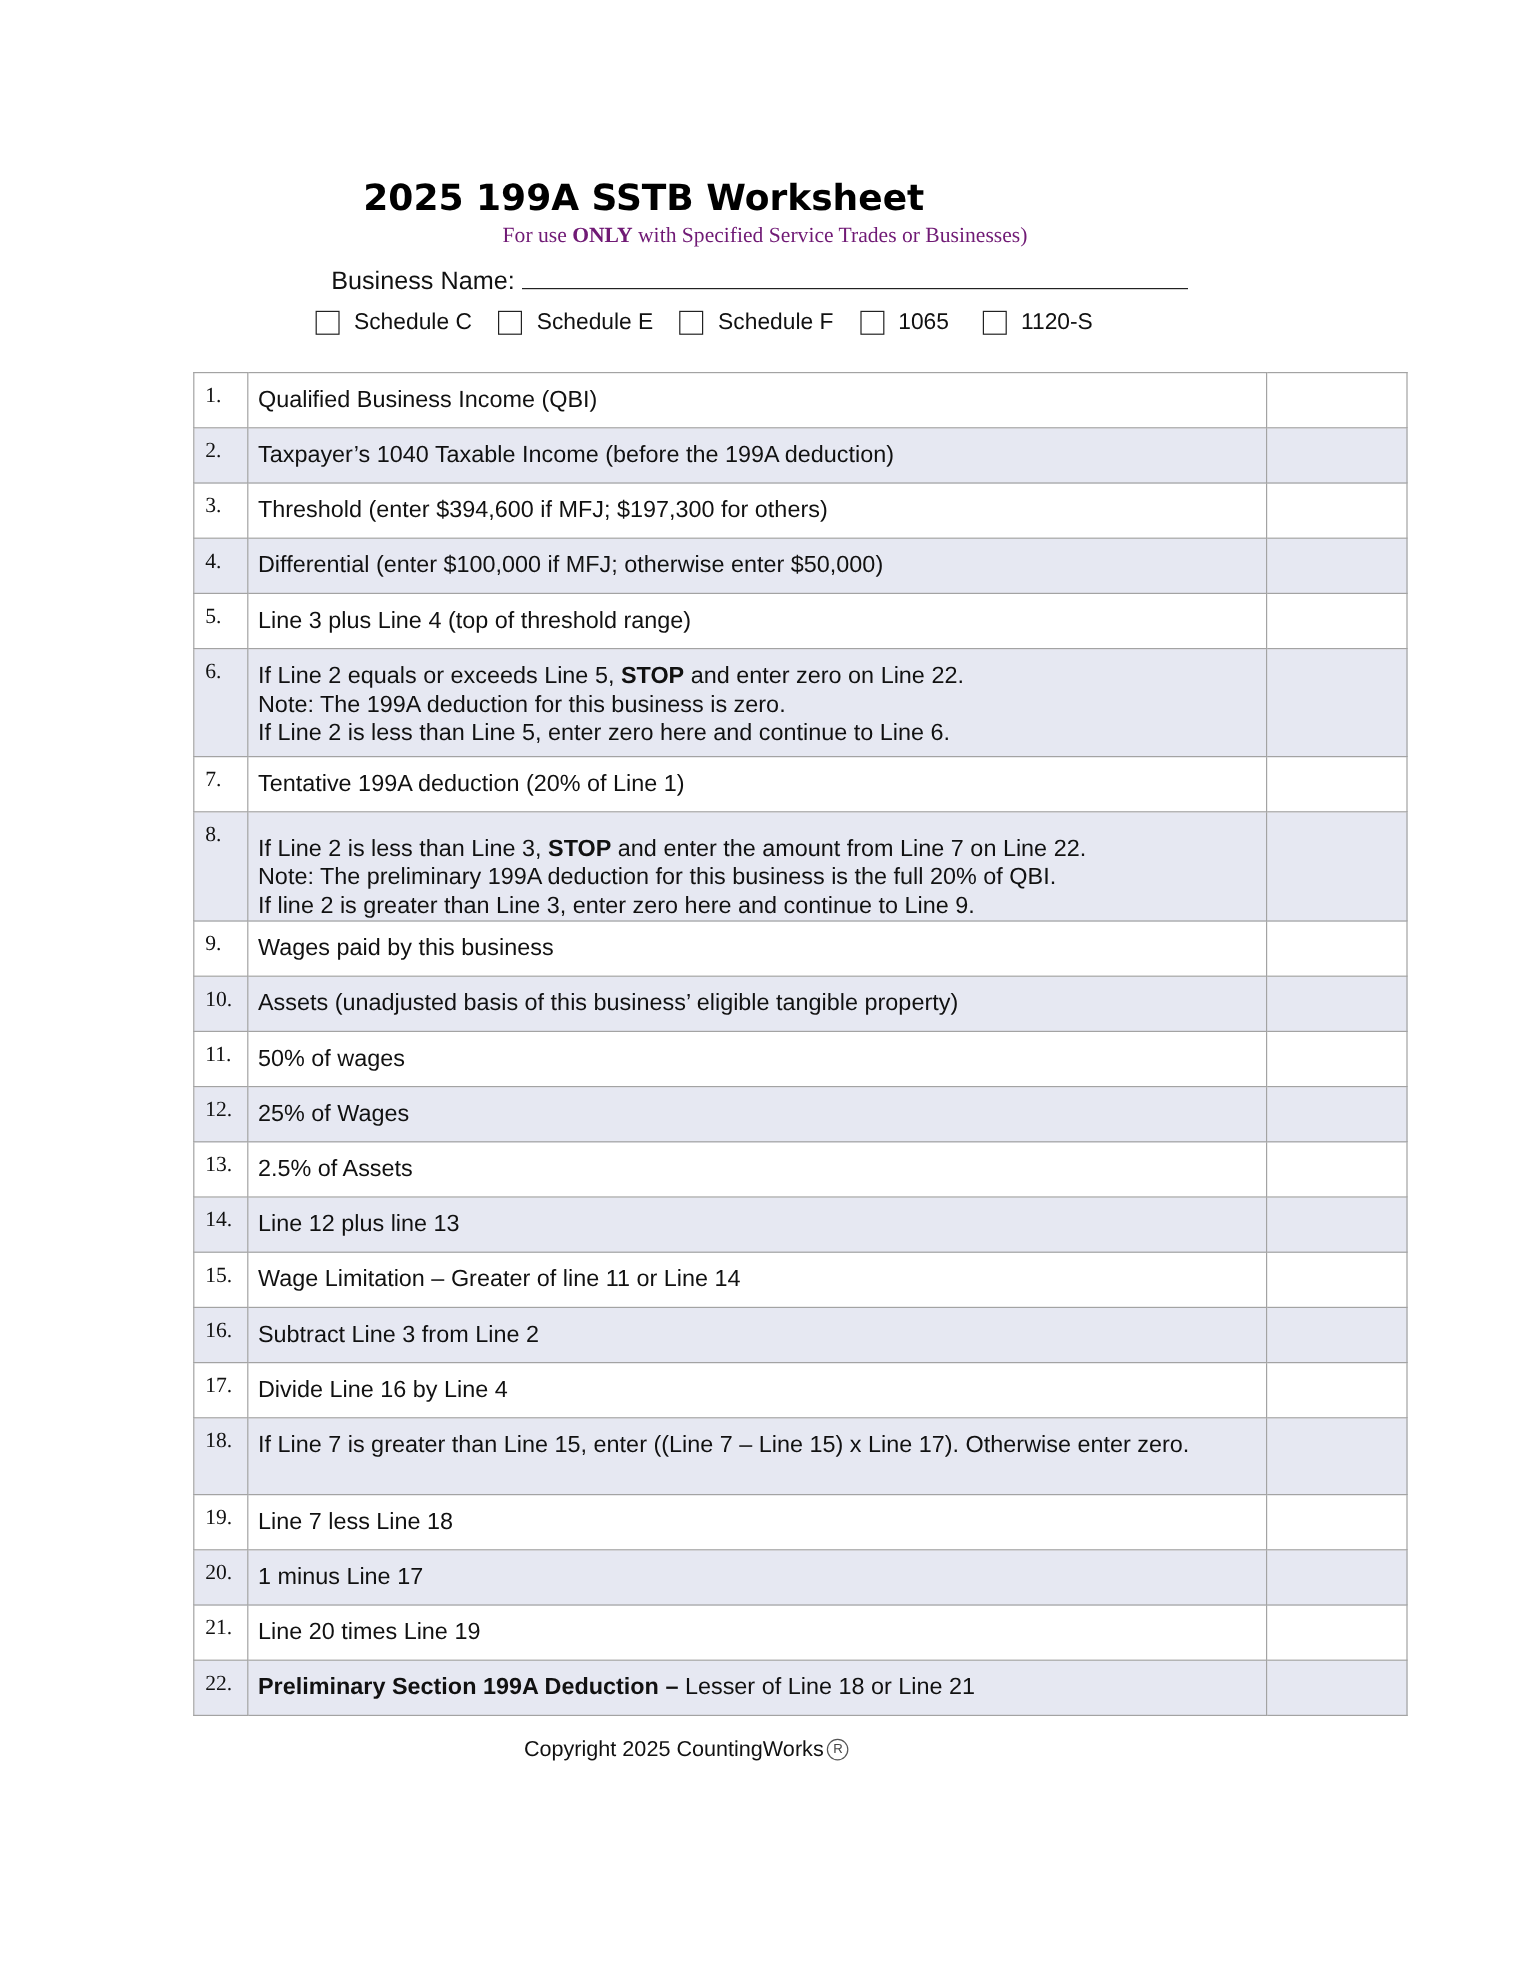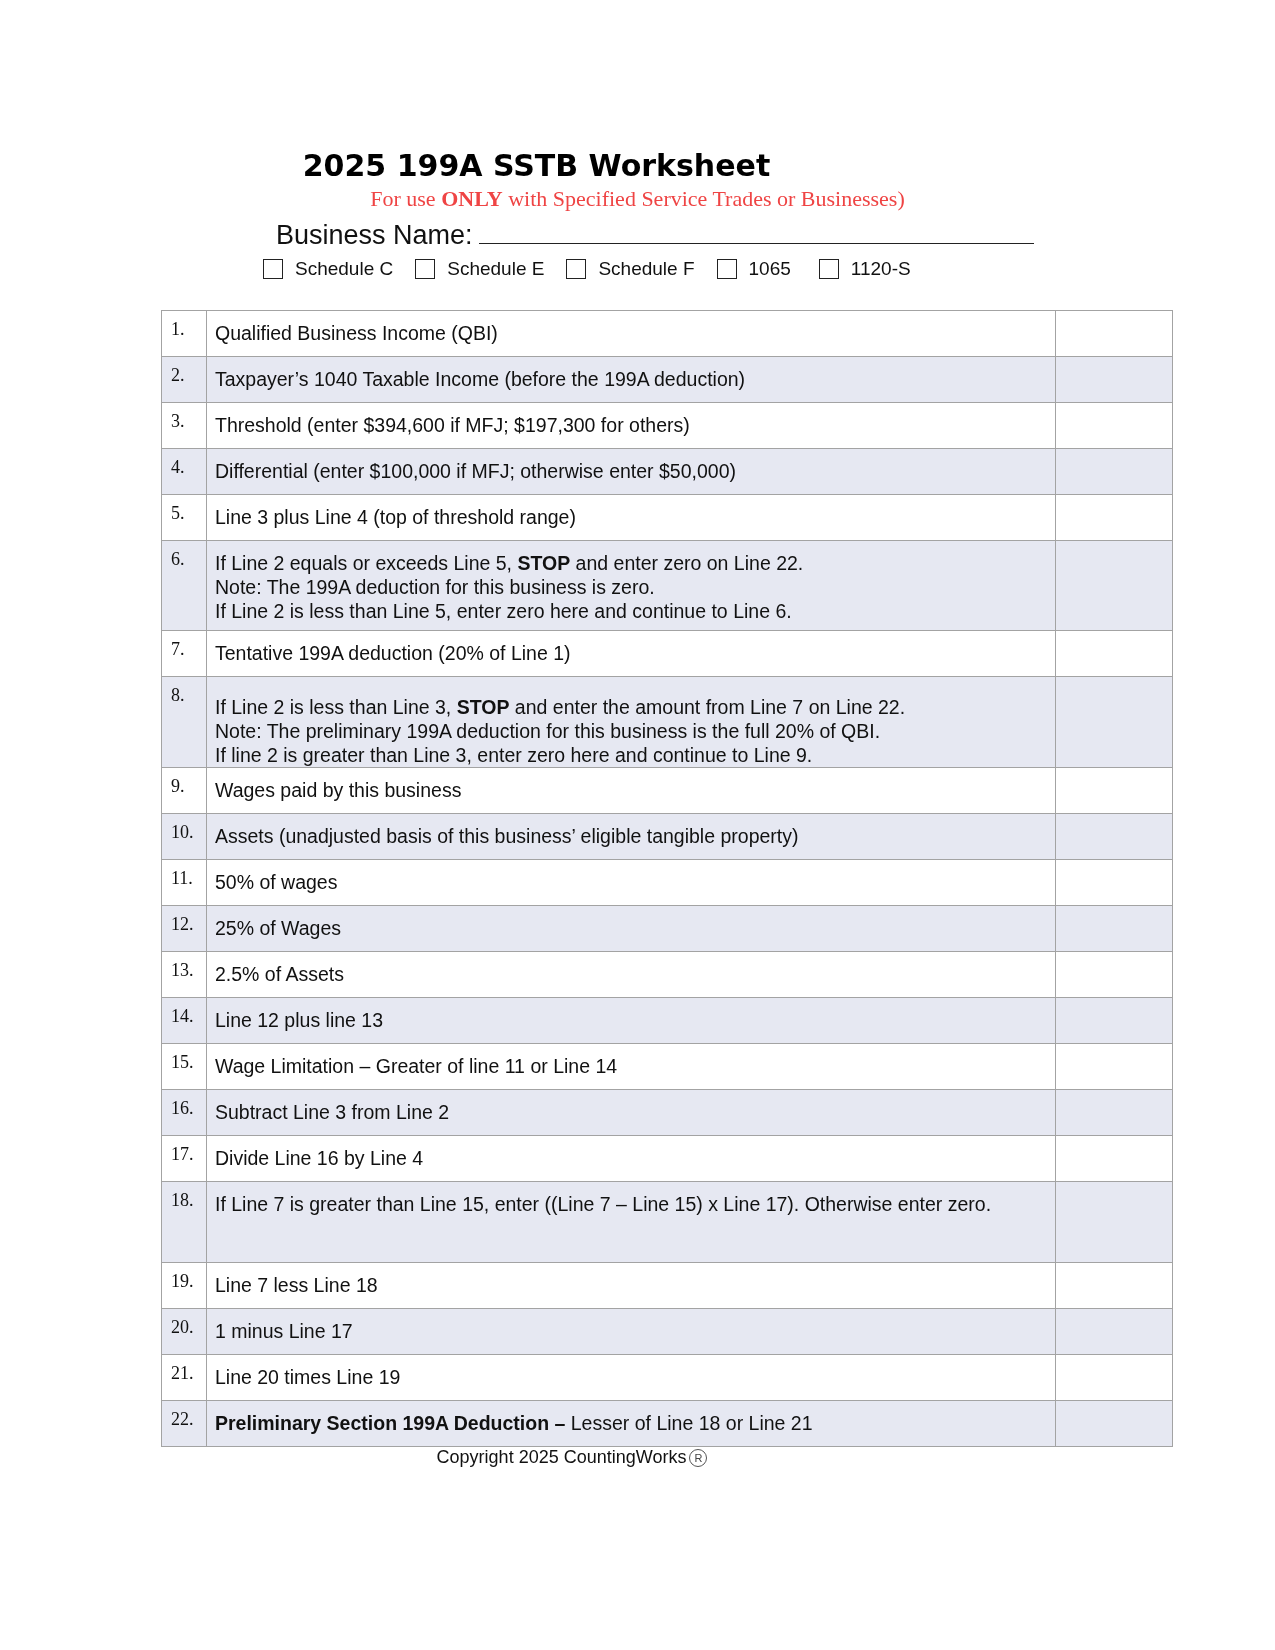--- a/index.html
+++ b/index.html
@@ -1,33 +1,33 @@
 <!DOCTYPE html>
 <html><head>
 <meta charset="utf-8">
 <style>
   html, body { margin:0; padding:0; background:#ffffff; }
   body { width:1275px; height:1650px; position:relative; font-family:"DejaVu Sans", sans-serif; color:#111; }
   .title { position:absolute; top:148px; left:0; width:1073px; text-align:center; font-family:"DejaVu Sans", sans-serif; font-weight:bold; font-size:30px; color:#000; }
-  .subtitle { position:absolute; top:186px; left:0; width:1275px; text-align:center; font-family:"Liberation Serif", serif; font-size:22px; color:#ef4444; }
+  .subtitle { position:absolute; top:186px; left:0; width:1275px; text-align:center; font-family:"Liberation Serif", serif; font-size:18px; color:#701a75; }
   .subtitle b { font-weight:bold; }
-  .bizname { position:absolute; top:220px; left:276px; font-size:27px; color:#111; font-family:"Liberation Sans", sans-serif; }
+  .bizname { position:absolute; top:220px; left:276px; font-size:21px; color:#111; font-family:"Liberation Sans", sans-serif; }
   .bizname .line { display:inline-block; width:555px; border-bottom:1.5px solid #222; height:20px; vertical-align:baseline; margin-left:6px; }
   .checks { position:absolute; top:258px; left:263px; display:flex; align-items:center; font-family:"Liberation Sans", sans-serif; font-size:19px; color:#111; }
   .chk { display:flex; align-items:center; margin-right:22px; }
   .box { width:18px; height:18px; border:1.5px solid #222; margin-right:12px; background:#fff; }
   table.ws { position:absolute; left:161px; top:310px; width:1012px; border-collapse:collapse; font-family:"Liberation Sans", sans-serif; font-size:19.5px; }
   table.ws td { border:1.5px solid #a3a3a3; vertical-align:top; padding:0; }
   td.num { width:45px; font-family:"Liberation Serif", serif; font-size:18px; padding:8px 0 0 9px !important; box-sizing:border-box; }
   td.desc { width:851px; padding:10px 8px 0 8px !important; line-height:24px; box-sizing:border-box; }
   td.amt { width:116px; }
   tr.shade td { background:#e6e8f2; }
   tr { height:46px; }
   tr.tall3 { height:90px; }
-  tr.tall2 { height:81px; }
+  tr.tall2 { height:64px; }
   .copyright { position:absolute; top:1447px; left:0; width:1144px; text-align:center; font-family:"Liberation Sans", sans-serif; font-size:18px; color:#111; }
   .reg { display:inline-block; width:16px; height:16px; border:1.5px solid #555; border-radius:50%; font-size:11px; line-height:16px; text-align:center; color:#444; vertical-align:middle; margin-left:3px; }
 </style>
 </head>
 <body>
 
 <div class="title">2025 199A SSTB Worksheet</div>
 <div class="subtitle"><span>For use </span><b>ONLY</b><span> with Specified Service Trades or Businesses)</span></div>
 
 <div class="bizname">

